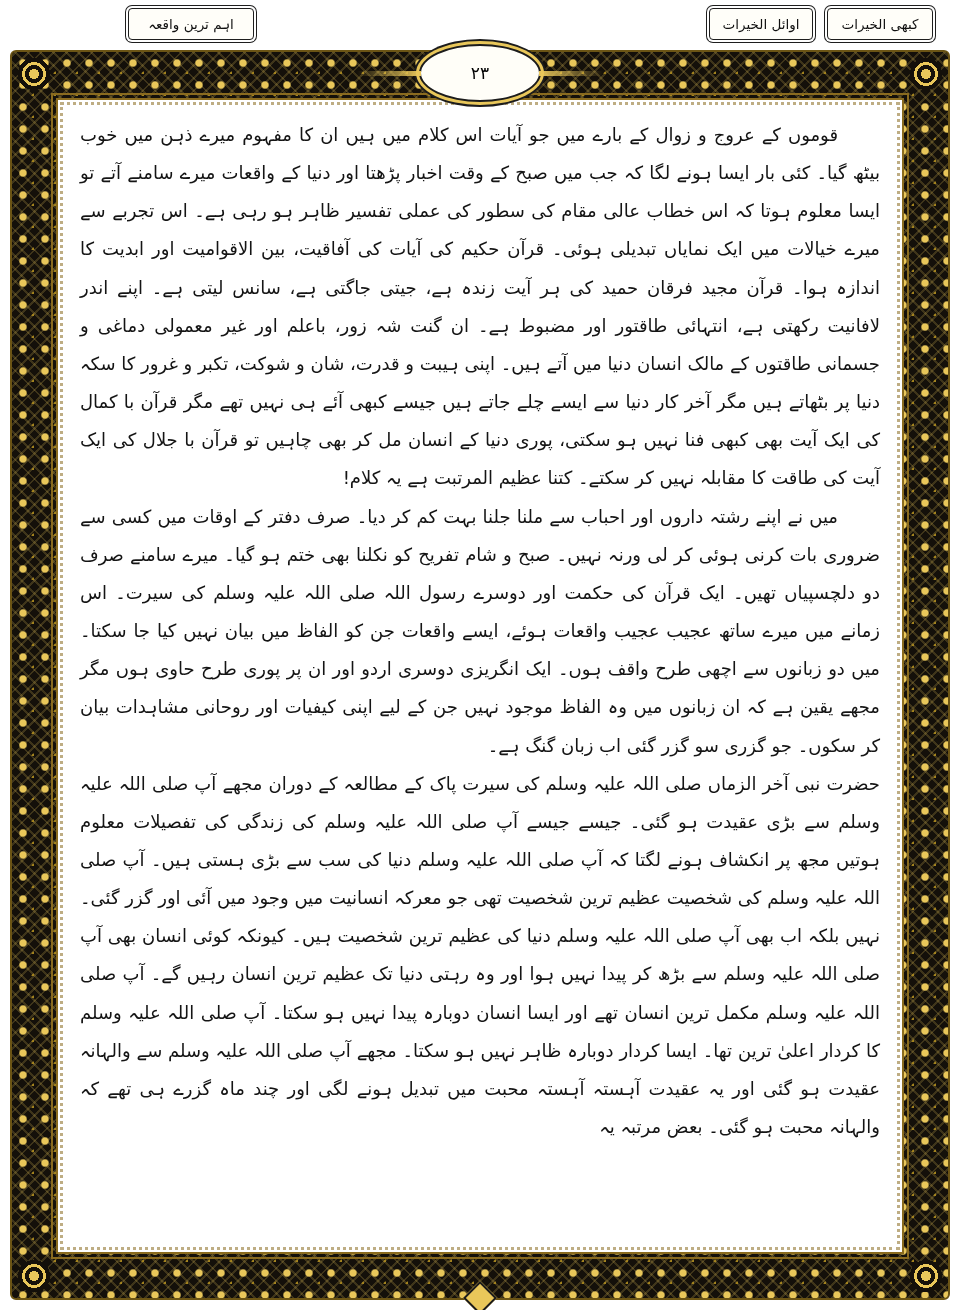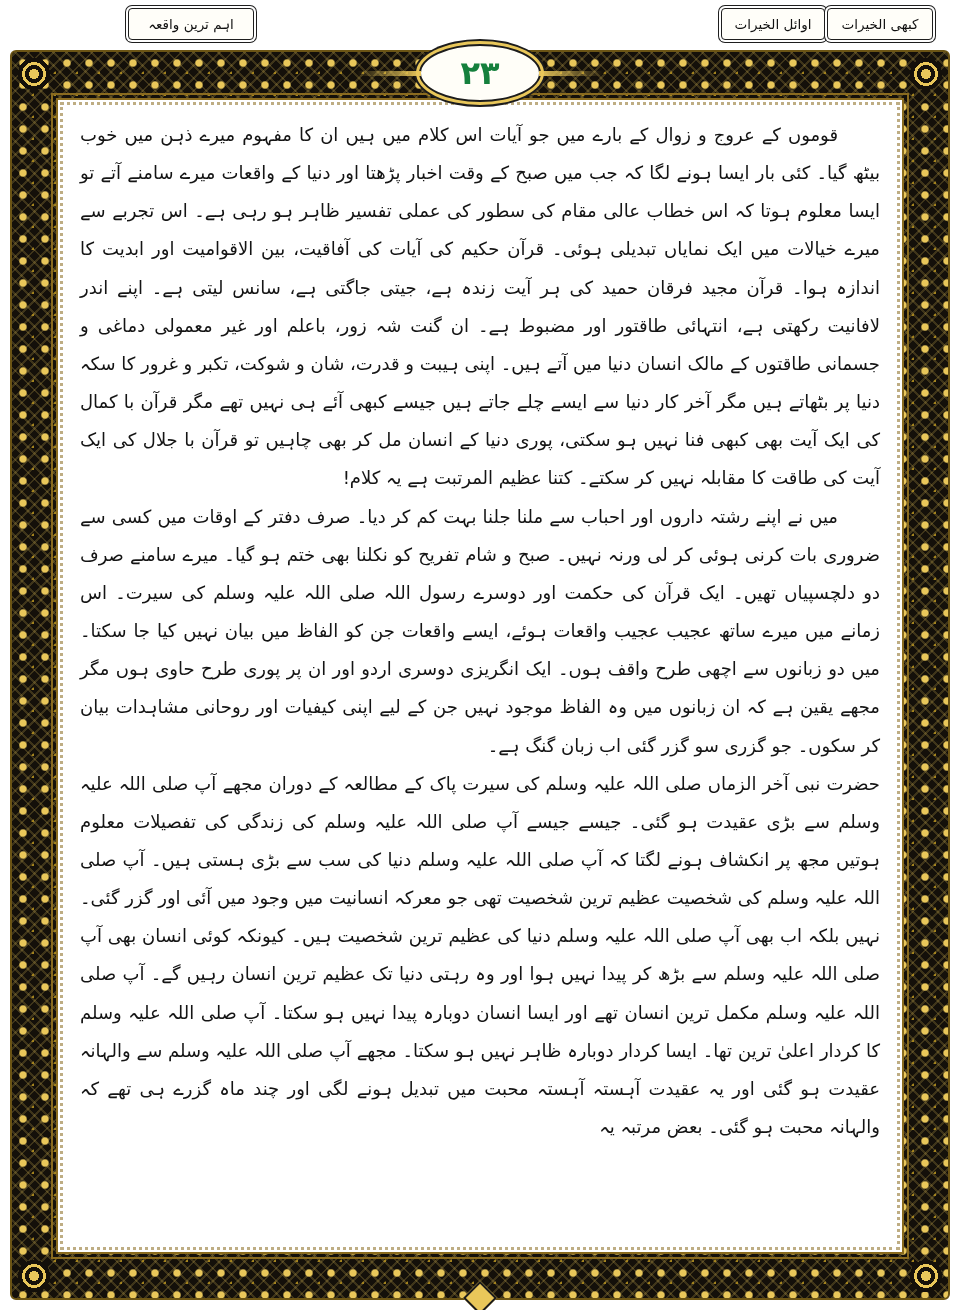--- a/index.html
+++ b/index.html
@@ -25,21 +25,21 @@
     align-items: center;
     justify-content: center;
     direction: rtl;
     font-size: 13.5px;
     color: #111;
     padding: 0 8px;
     z-index: 5;
     white-space: nowrap;
   }
   .hbox-left   { left: 128px;  width: 108px; }
-  .hbox-rin    { right: 135px; width: 86px; margin-left: 36px;  }
+  .hbox-rin    { right: 147px; width: 86px; margin-left: 36px;  }
   .hbox-rout   { right: 27px;  width: 88px;  }
 
   
   .frame {
     position: absolute;
     left: 10px; right: 10px; top: 50px; bottom: 10px;
     border: 2px solid #6b5414;
     border-radius: 6px;
     background-color: #14100a;
     background-image:
@@ -84,23 +84,23 @@
     content: "";
     position: absolute;
     top: 50%;
     width: 64px; height: 5px;
     margin-top: -2px;
   }
   .cartouche::before { right: 100%; background: linear-gradient(270deg, #e9c75a, rgba(233,199,90,0)); }
   .cartouche::after  { left: 100%;  background: linear-gradient(90deg,  #e9c75a, rgba(233,199,90,0)); }
 
   .page-number {
-    font-size: 32px;
-    font-weight: bold;
-    color: #15803d;
+    font-size: 17px;
+    font-weight: normal;
+    color: #000000;
     direction: rtl;
   }
 
   .bottom-gem {
     position: absolute;
     bottom: -12px;
     left: 50%;
     transform: translateX(-50%) rotate(45deg);
     width: 20px; height: 20px;
     background: #e9c75a;

